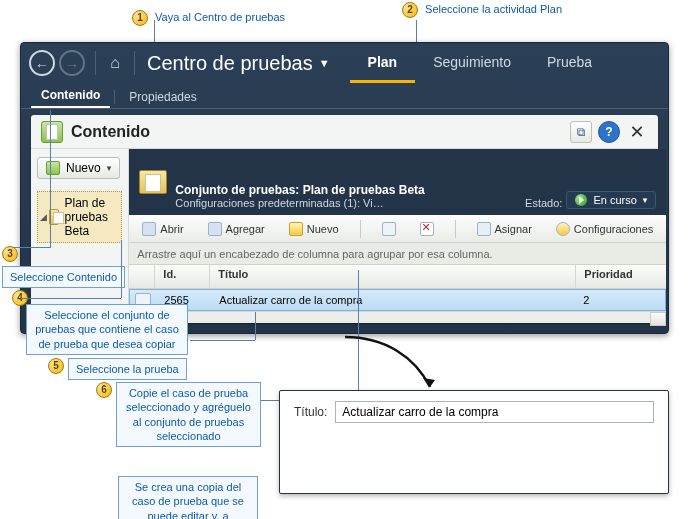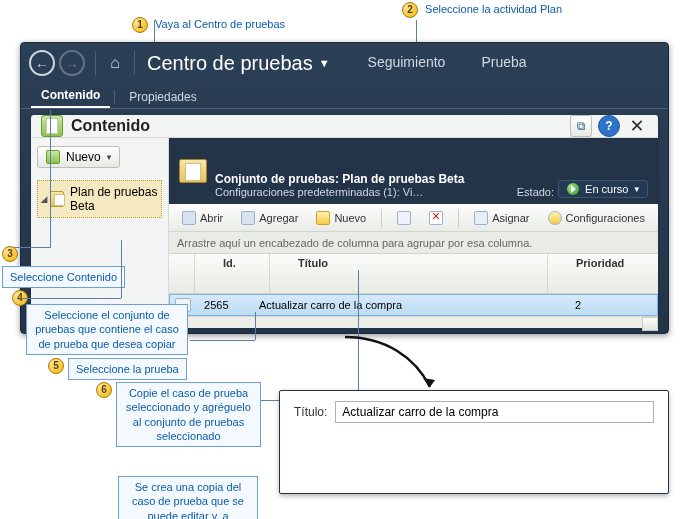--- a/index.html
+++ b/index.html
@@ -62,34 +62,34 @@
   .suite-head .txt{ flex:1;margin-top:28px; }
   .suite-head .line1{ font-weight:600; font-size:12px;}
   .suite-head .line2{ font-size:11px; color:#cfd8e2;}
   .suite-head .state-lbl{ font-size:11px; color:#cfd8e2; margin-right:4px; align-self:flex-end;}
   .suite-head .state-pill{ display:flex; align-items:center; background:#243a52; border:1px solid #3c5670; border-radius:3px; padding:2px 8px; cursor:pointer; align-self:flex-end;}
   .suite-head .play{ width:12px; height:12px; border-radius:50%; background:radial-gradient(circle at 30% 30%,#9be07a,#2e9e2e); margin-right:6px; position:relative;}
   .suite-head .play::after{content:""; position:absolute; left:4px; top:2px; border-left:5px solid #fff; border-top:4px solid transparent; border-bottom:4px solid transparent;}
   .suite-head .state-pill span{ font-size:11px;}
   .suite-head .state-pill::after{content:"▾"; margin-left:6px; font-size:9px;}
 
-  .toolbar { height:28px; border-bottom:1px solid #d0d4ce; display:flex; align-items:center; padding:0 6px; background:linear-gradient(#fdfdfc,#e9ece6); gap:4px;}
+  .toolbar { height:28px; border-bottom:1px solid #d0d4ce; display:flex; align-items:center; padding:0 6px; background:linear-gradient(#fdfdfc,#e9ece6); gap:10px;}
   .tbtn { display:flex; align-items:center; padding:2px 6px; border:1px solid transparent; border-radius:3px; cursor:pointer; font-size:11px; color:#333;}
   .tbtn .ti{ width:14px; height:14px; margin-right:4px; background:#d8e2ee; border:1px solid #9ab2cf; border-radius:2px;}
   .tbtn.icon-only .ti{margin-right:0;}
   .tbtn .ti.new{ background:linear-gradient(#fff3b0,#f7c948); border-color:#c9a227; position:relative;}
   .tbtn .ti.copy{ background:#eef3f9; position:relative;}
   .tbtn .ti.del{ background:#fff; position:relative;}
   .tbtn .ti.del::after{content:"✕"; position:absolute; left:1px; top:-2px; font-size:11px; color:#b02a2a;}
   .tbtn .ti.assign{ background:#e8eef7;}
   .tbtn .ti.cfg{ background:linear-gradient(#fff3b0,#f7c948); border-radius:50%;}
   .tool-sep{ width:1px; height:18px; background:#c8ccc4; margin:0 4px;}
 
   .groupbar { height:22px; background:#e8ece5; border-bottom:1px solid #d0d4ce; color:#666; font-size:11px; display:flex; align-items:center; padding:0 8px;}
-  .grid-head { height:40px; display:flex; background:linear-gradient(#fbfcfa,#e7eae3); border-bottom:1px solid #cfd3cb; font-size:11px; color:#333; font-weight:600;gap:20px;}
+  .grid-head { height:24px; display:flex; background:linear-gradient(#fbfcfa,#e7eae3); border-bottom:1px solid #cfd3cb; font-size:11px; color:#333; font-weight:600;}
   .gh{ padding:3px 8px; border-right:1px solid #d5d8d1;}
   .gh.c0{width:26px;padding:3px 2px;}
   .gh.c1{width:55px;}
   .gh.c2{flex:1;}
   .gh.c3{width:90px;border-right:none;}
   .grid-row{ height:22px; display:flex; align-items:center; background:linear-gradient(#d6e9f9,#bcdcf4); border:1px solid #7fb4e0; font-size:11px;}
   .gc{ padding:2px 8px;}
   .gc.c0{width:26px; padding:2px 4px; display:flex; align-items:center; justify-content:center;}
   .gc.c0 .ric{width:16px;height:14px;background:#eef3f9;border:1px solid #9ab2cf;border-radius:2px;}
   .gc.c1{width:55px;}
@@ -111,21 +111,21 @@
   .newcase label{ font-size:12px; color:#333;text-align:center;}
   .newcase input{ flex:1; height:22px; border:1px solid #a9b2bd; padding:0 6px; font-size:12px;}
 
   
   .co-box { position:absolute; border:1px solid #6da0d3; background:#f4f9ff; color:#0b5cab; padding:3px 7px; font-size:11px; text-align:center; max-width:190px; line-height:1.3; }
   .co3 { left:2px; top:248px; }
 </style>
 </head>
 <body>
 
-<div class="callout" style="left:132px; top:17px;">
+<div class="callout" style="left:132px; top:10px;">
   <span class="callout-num">1</span>
   <span>Vaya al Centro de pruebas</span>
 </div>
 <div class="callout-line" style="left:154px; top:20px; width:1px; height:30px;"></div>
 
 <div class="callout" style="left:402px; top:2px;">
   <span class="callout-num">2</span>
   <span>Seleccione la actividad Plan</span>
 </div>
 <div class="callout-line" style="left:416px; top:20px; width:1px; height:30px;"></div>
@@ -135,20 +135,21 @@
     <div class="nav-btn">←</div>
     <div class="nav-btn disabled">→</div>
     <div class="divider-v"></div>
     <div class="home-btn">⌂</div>
     <div class="divider-v"></div>
     <div class="breadcrumb">
       <span>Centro de pruebas</span>
       <span class="drop">▼</span>
     </div>
     <div class="activities">
+      <div class="act-tab active">Plan</div>
       <div class="act-tab">Seguimiento</div>
       <div class="act-tab">Prueba</div>
     </div>
   </div>
 
   <div class="subtabs">
     <div class="subtab active">Contenido</div>
     <div class="subtab-sep"></div>
     <div class="subtab">Propiedades</div>
   </div>

